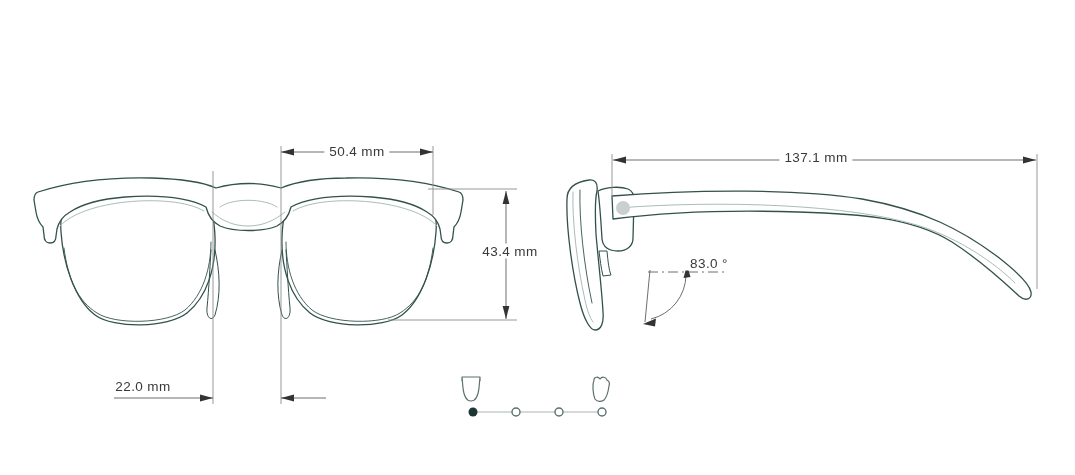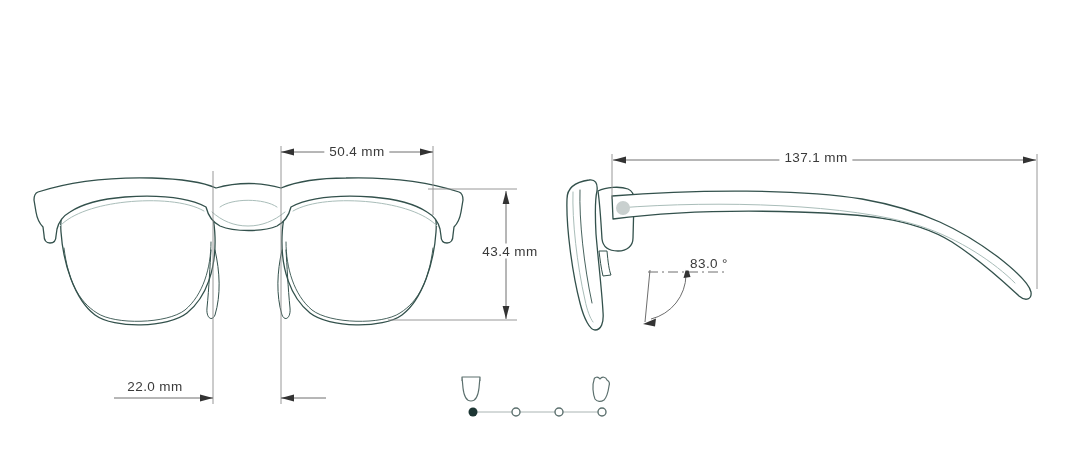--- a/index.html
+++ b/index.html
@@ -133,16 +133,16 @@
            C 608,393 607,397 604,400 C 601,402 597,402 595,399 C 593,394 592,385 594,380 Z"></path>
       <circle cx="473" cy="412" r="4.5" fill="#1d3634"></circle>
       <circle cx="516" cy="412" r="4" fill="#ffffff" stroke="#5c706e" stroke-width="1.4"></circle>
       <circle cx="559" cy="412" r="4" fill="#ffffff" stroke="#5c706e" stroke-width="1.4"></circle>
       <circle cx="602" cy="412" r="4" fill="#ffffff" stroke="#5c706e" stroke-width="1.4"></circle>
     </g>
   </svg>
 
   <div class="dim-label" style="left:357px;top:151px;">50.4 mm</div>
   <div class="dim-label" style="left:510px;top:251px;">43.4 mm</div>
-  <div class="dim-label" style="left:143px;top:386px;margin-left:12px;">22.0 mm</div>
+  <div class="dim-label" style="left:143px;top:386px;">22.0 mm</div>
   <div class="dim-label" style="left:816px;top:157px;">137.1 mm</div>
   <div class="dim-label" style="left:709px;top:263px;text-align:right;">83.0 °</div>
 </div>
 
 </body></html>

